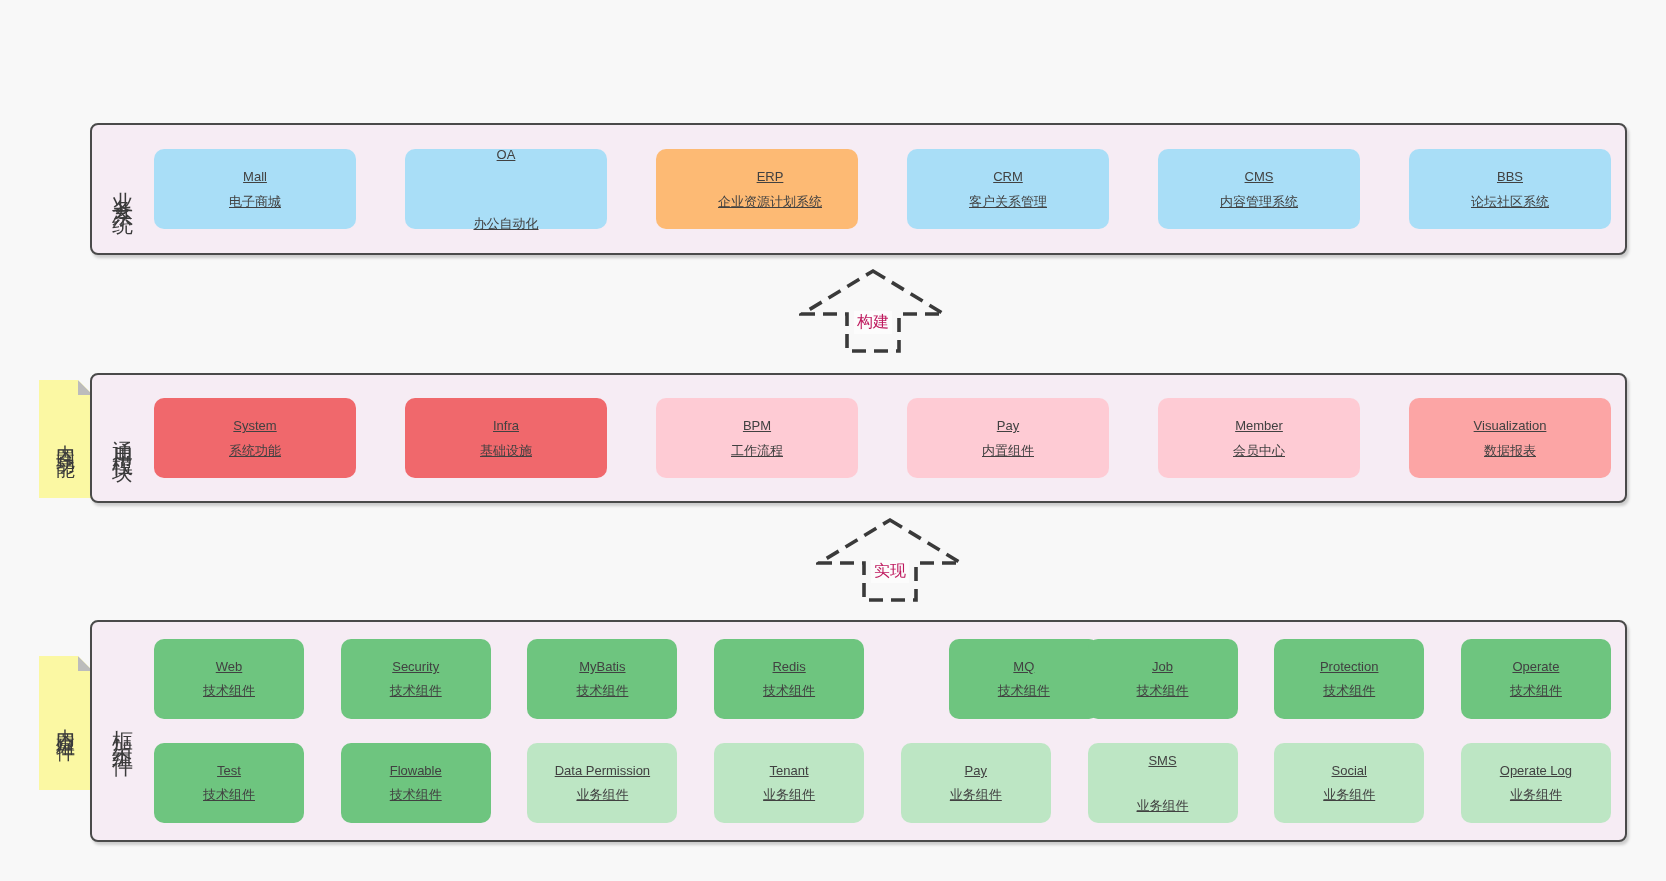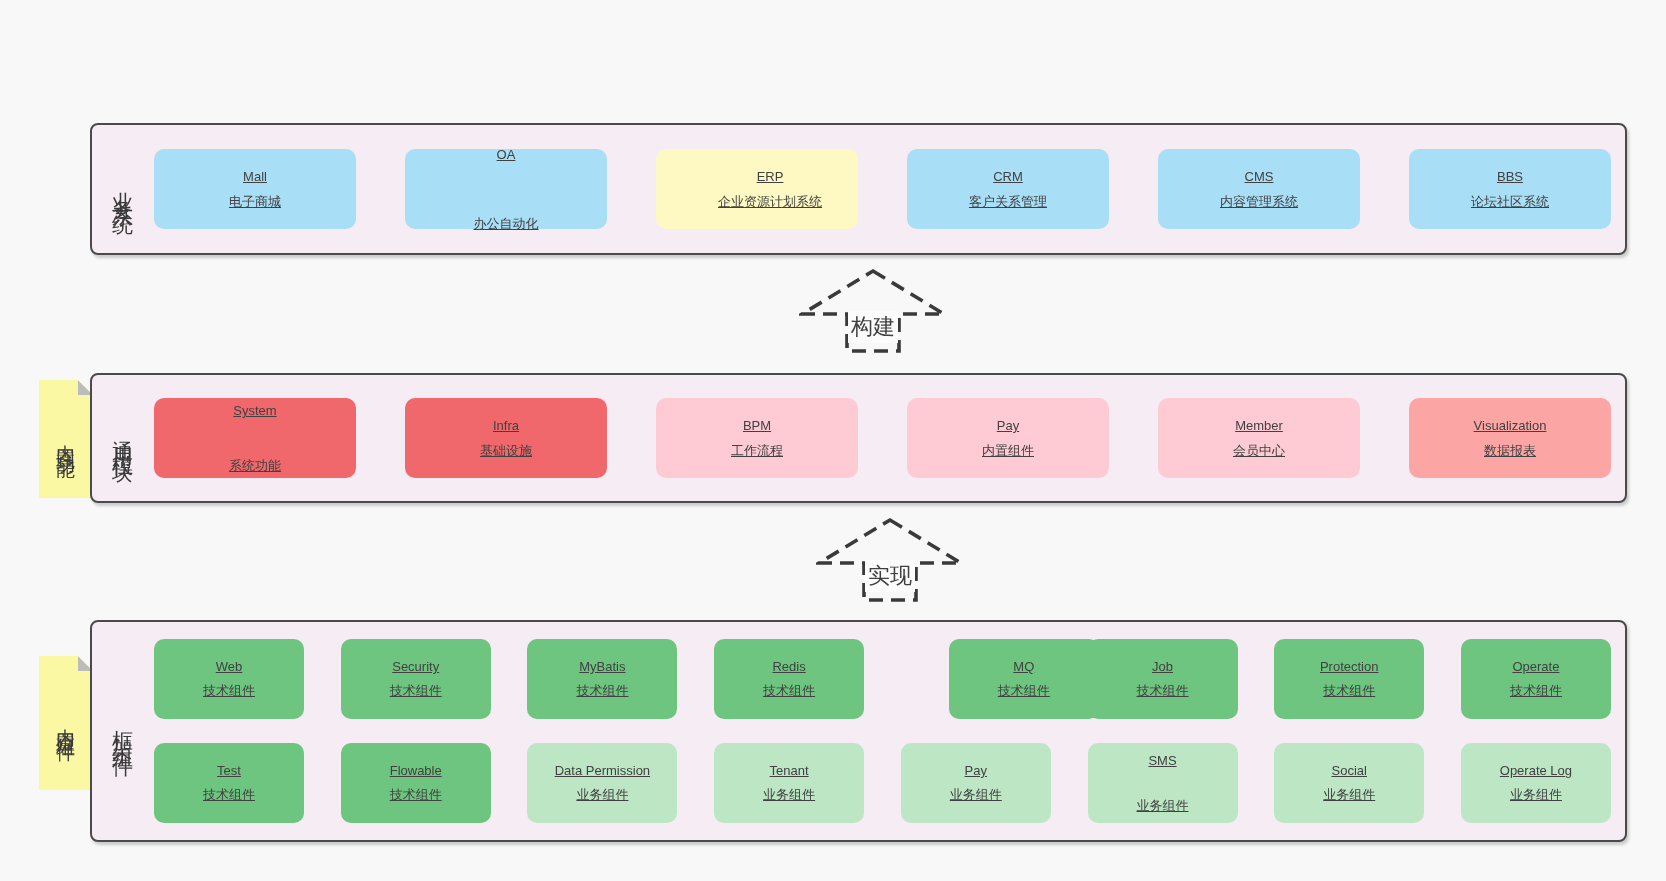--- a/index.html
+++ b/index.html
@@ -110,42 +110,42 @@
     stroke:#3a3a3a;
     stroke-width:3.6;
     stroke-dasharray:14 8;
   }
   .arrow-label {
     position:absolute;
     left:50%; top:43px;
     transform:translateX(-50%);
     background:#fcfcfc;
     padding:1px 3px;
-    font-size:22px;
-    color:#404040;
+    font-size:16px;
+    color:#be185d;
     white-space:nowrap;
   }
 </style>
 </head>
 <body style="background-color: rgb(248, 248, 248);">
 
 <div class="panel panel-1" style="background-color: rgb(246, 236, 244);">
   <div class="panel-label-col">
     <span class="v-text">业务系统</span>
   </div>
   <div class="row">
     <div class="box box-lg" style="background-color: rgb(169, 222, 247);">
       <span>Mall</span>
       <span>电子商城</span>
     </div>
     <div class="box box-lg" style="background-color: rgb(169, 222, 247); gap: 44px;">
       <span>OA</span>
       <span>办公自动化</span>
     </div>
-    <div class="box box-lg" style="background-color: #fef9c3; padding-left: 34px;">
+    <div class="box box-lg" style="background-color: #fdba74; padding-left: 34px;">
       <span>ERP</span>
       <span>企业资源计划系统</span>
     </div>
     <div class="box box-lg" style="background-color: rgb(169, 222, 247);">
       <span>CRM</span>
       <span>客户关系管理</span>
     </div>
     <div class="box box-lg" style="background-color: rgb(169, 222, 247);">
       <span>CMS</span>
       <span>内容管理系统</span>
@@ -166,21 +166,21 @@
 
 <div class="sticky sticky-1" style="background-color: rgb(251, 248, 163);">
   <span class="fold" style="background-color: rgb(188, 188, 188);"></span>
   <span class="v-text">内置功能</span>
 </div>
 <div class="panel panel-2" style="background-color: rgb(246, 236, 244);">
   <div class="panel-label-col">
     <span class="v-text">通用模块</span>
   </div>
   <div class="row">
-    <div class="box box-lg" style="background-color: rgb(240, 104, 108); justify-content: space-between;">
+    <div class="box box-lg" style="background-color: rgb(240, 104, 108);">
       <span>System</span>
       <span>系统功能</span>
     </div>
     <div class="box box-lg" style="background-color: rgb(240, 104, 108);">
       <span>Infra</span>
       <span>基础设施</span>
     </div>
     <div class="box box-lg" style="background-color: rgb(254, 203, 212);">
       <span>BPM</span>
       <span>工作流程</span>

